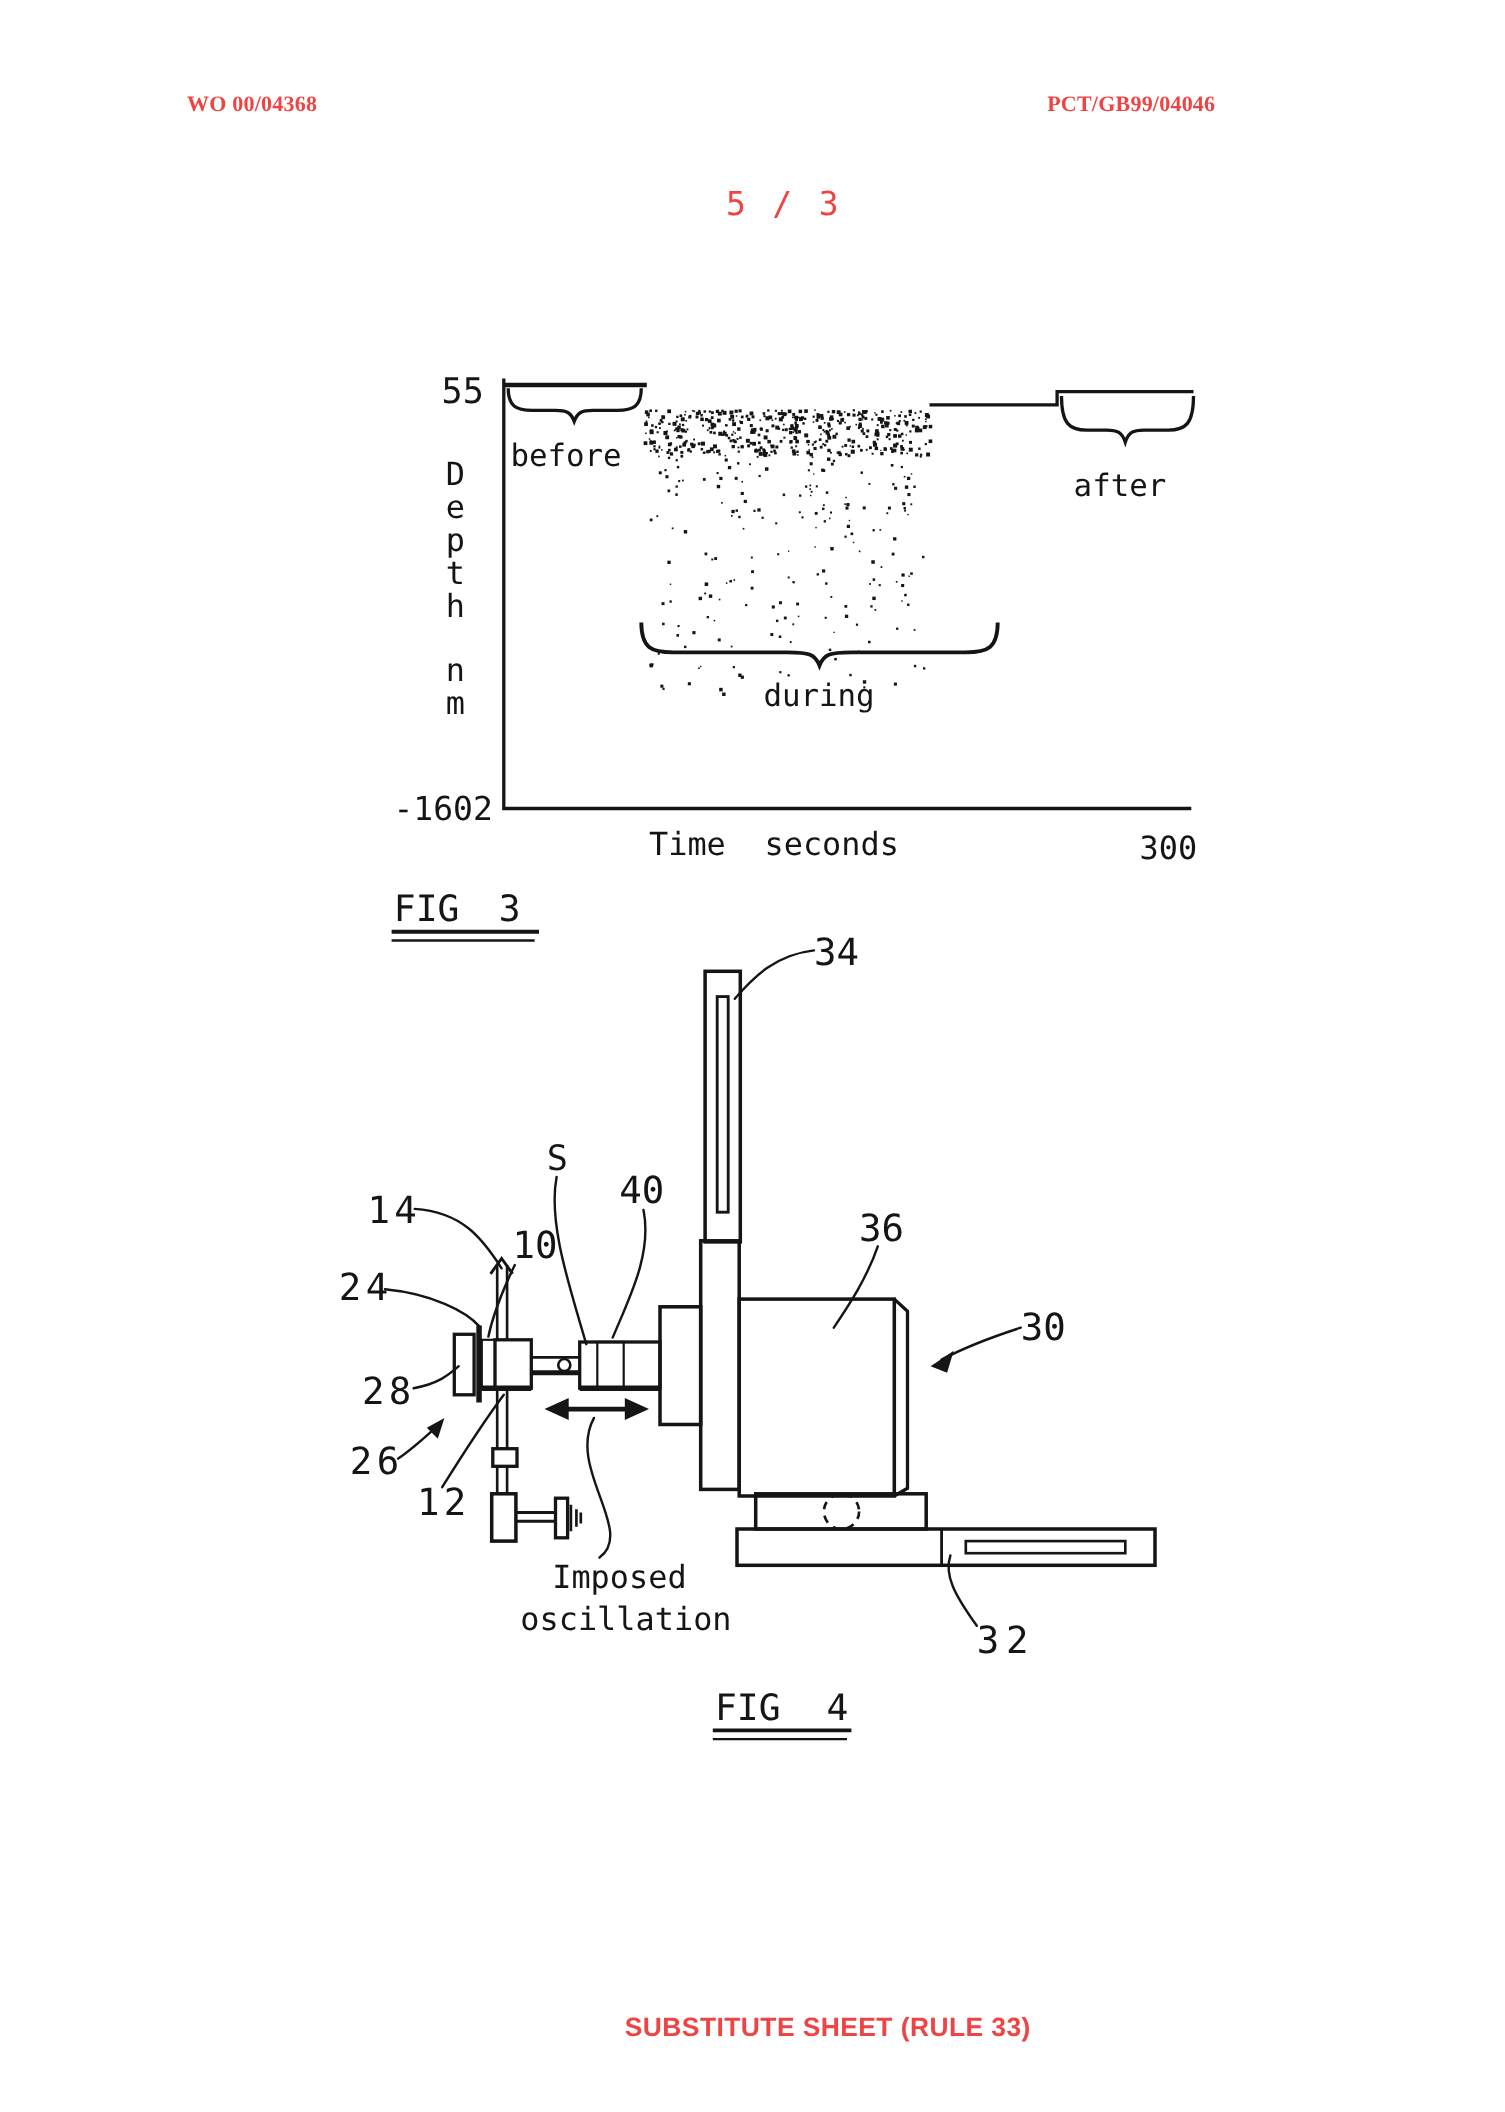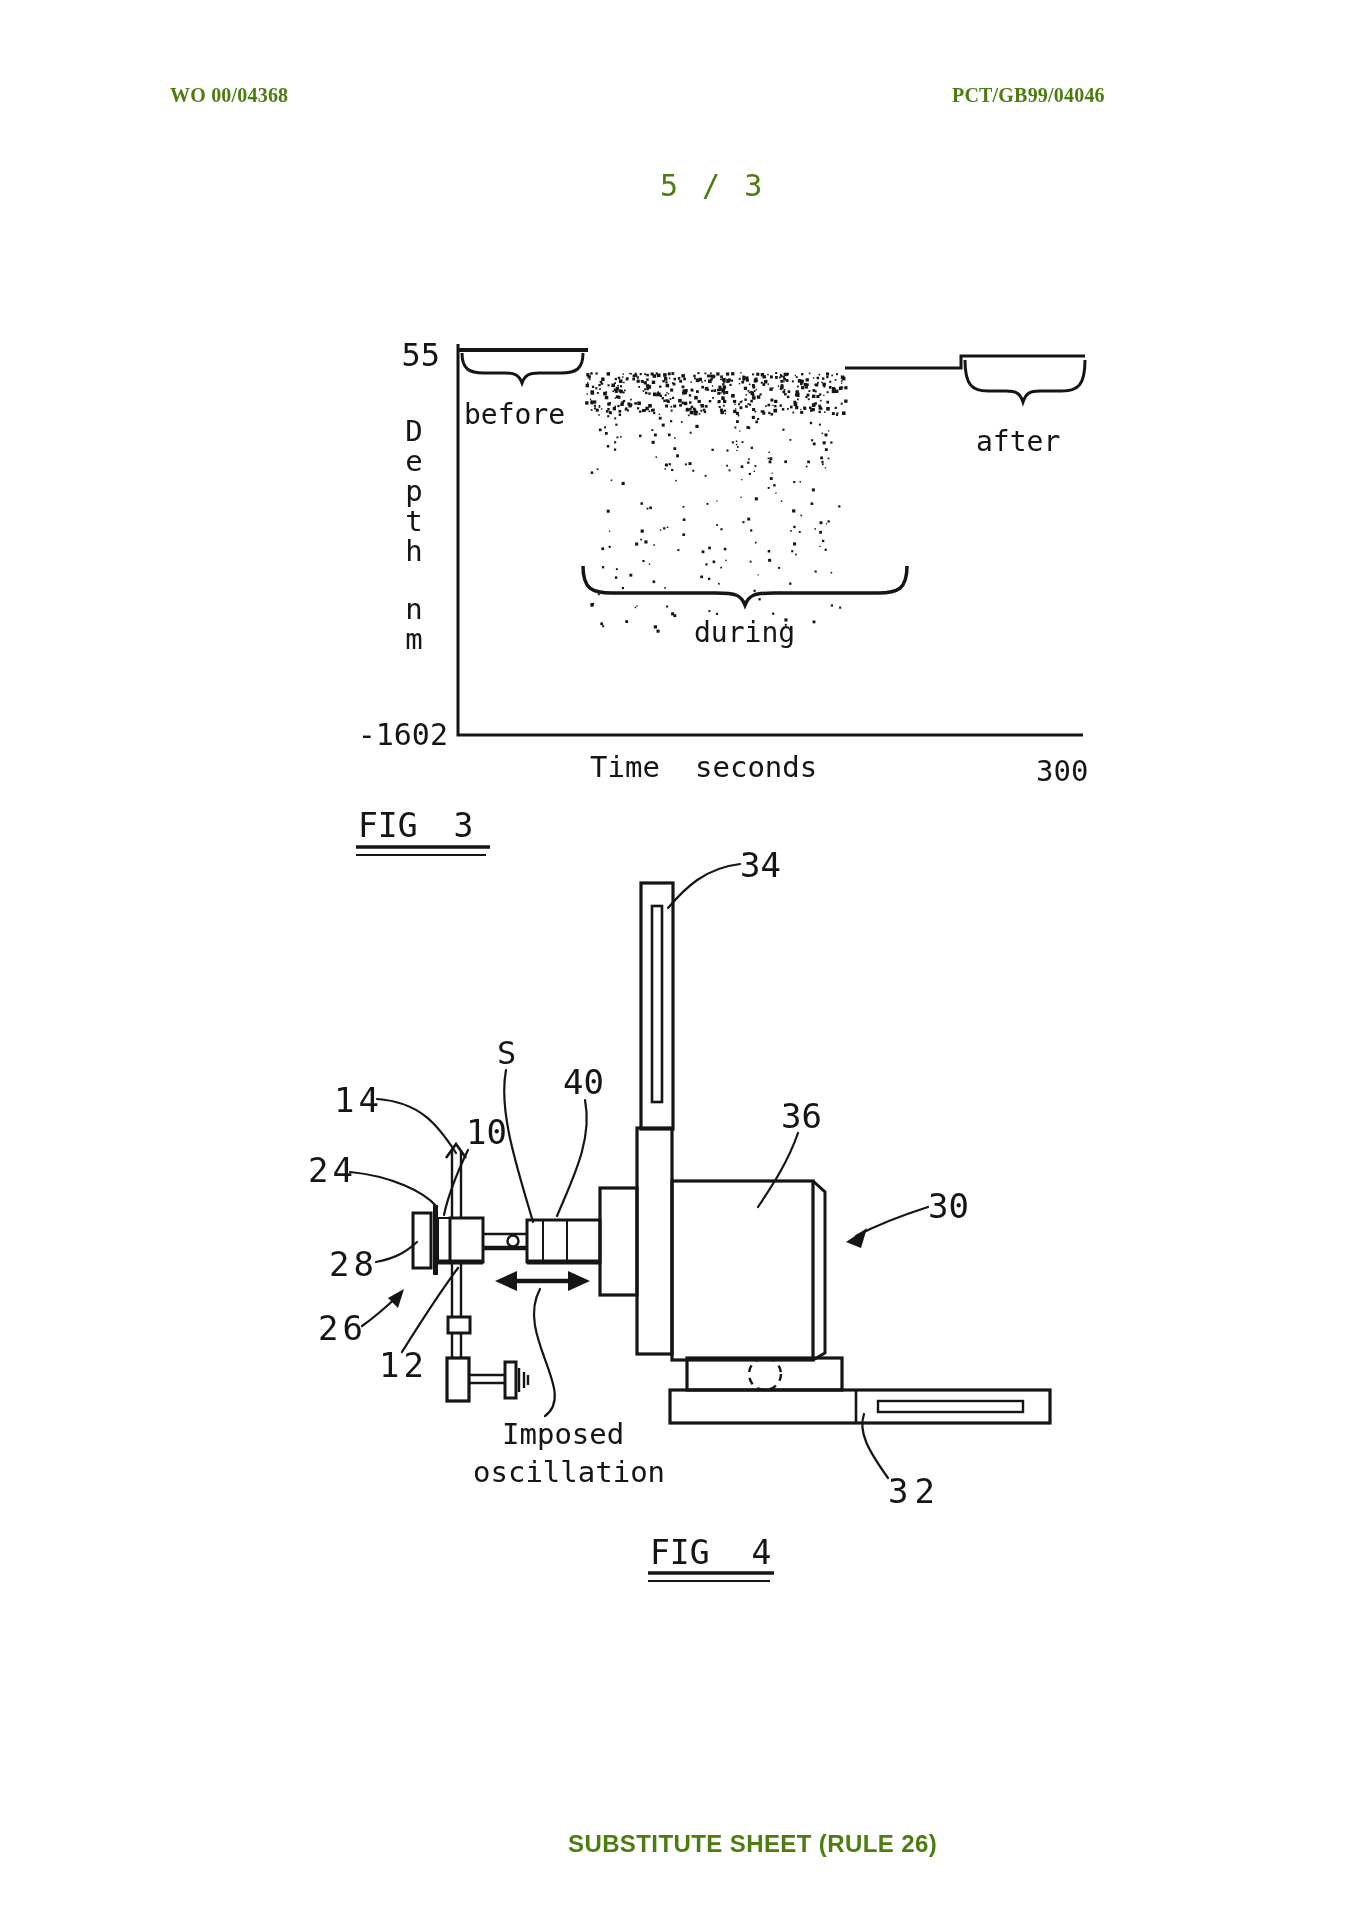--- a/index.html
+++ b/index.html
@@ -1,19 +1,19 @@
 <!DOCTYPE html>
 <html><head>
 <meta charset="utf-8">
 <style>
   html,body{margin:0;padding:0;background:#e8e8e8;}
   .page{
     position:relative;width:1368px;height:1920px;background:#ffffff;
     margin:0 auto;overflow:hidden;
-    font-family:"DejaVu Sans Mono",monospace;color:#4d7c0f;
+    font-family:"DejaVu Sans Mono",monospace;color:#ef4444;
   }
   .hdr{position:absolute;font-family:"Liberation Serif",serif;font-weight:bold;font-size:20px;letter-spacing:.2px;}
   .pageno{position:absolute;font-family:"DejaVu Sans Mono",monospace;font-size:30px;letter-spacing:3px;}
   .footer{position:absolute;font-family:"Liberation Sans",sans-serif;font-weight:bold;font-size:24px;letter-spacing:.4px;}
   svg{position:absolute;left:0;top:0;}
   svg text{fill:#151515;font-family:"DejaVu Sans Mono",monospace;}
   .ink{stroke:#151515;fill:none;}
 </style>
 </head>
 <body>
@@ -818,14 +818,14 @@
 
       <text x="502" y="1444" font-size="29">Imposed</text>
       <text x="473" y="1482" font-size="29">oscillation</text>
 
       <text x="650" y="1564" font-size="33" word-spacing="22">FIG 4</text>
       <path class="ink" d="M 648 1573 H 774" stroke-width="3.5"></path>
       <path class="ink" d="M 648 1581 H 770" stroke-width="2.2"></path>
     </g>
   </svg>
 
-  <div class="footer" style="left:568px;top:1830px;">SUBSTITUTE SHEET (RULE 26)</div>
+  <div class="footer" style="left:568px;top:1830px;">SUBSTITUTE SHEET (RULE 33)</div>
 </div>
 
 </body></html>

